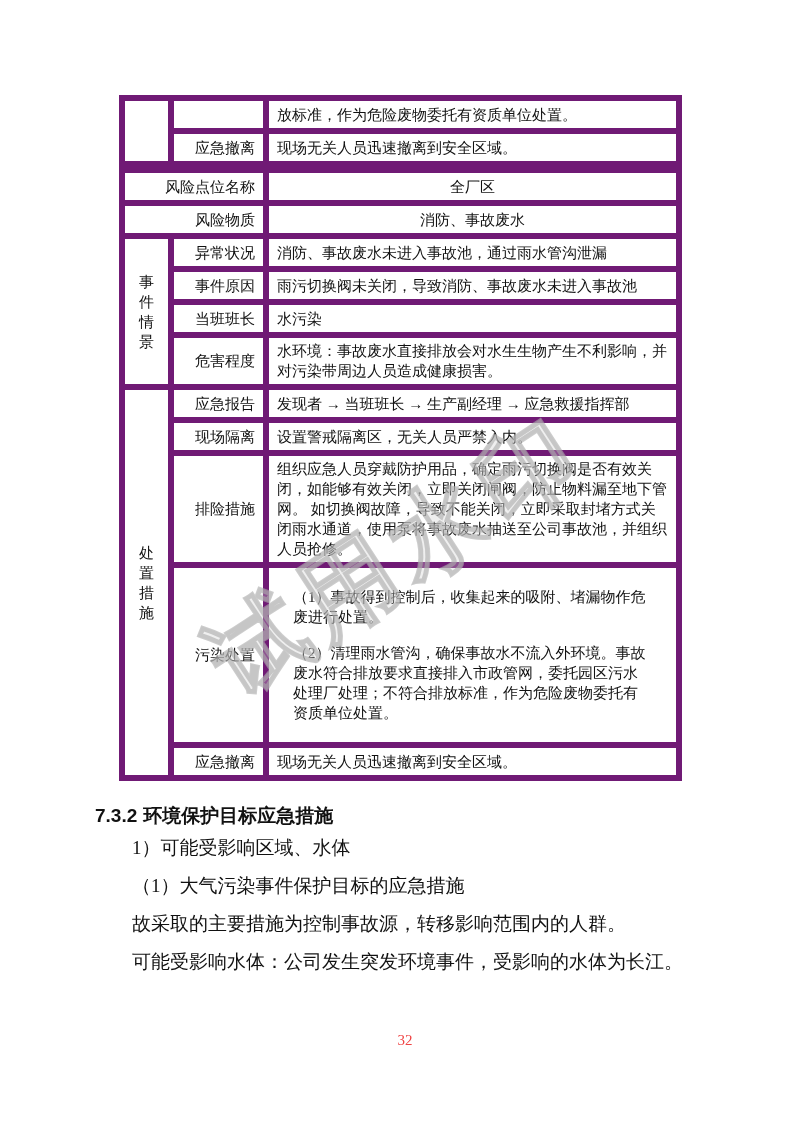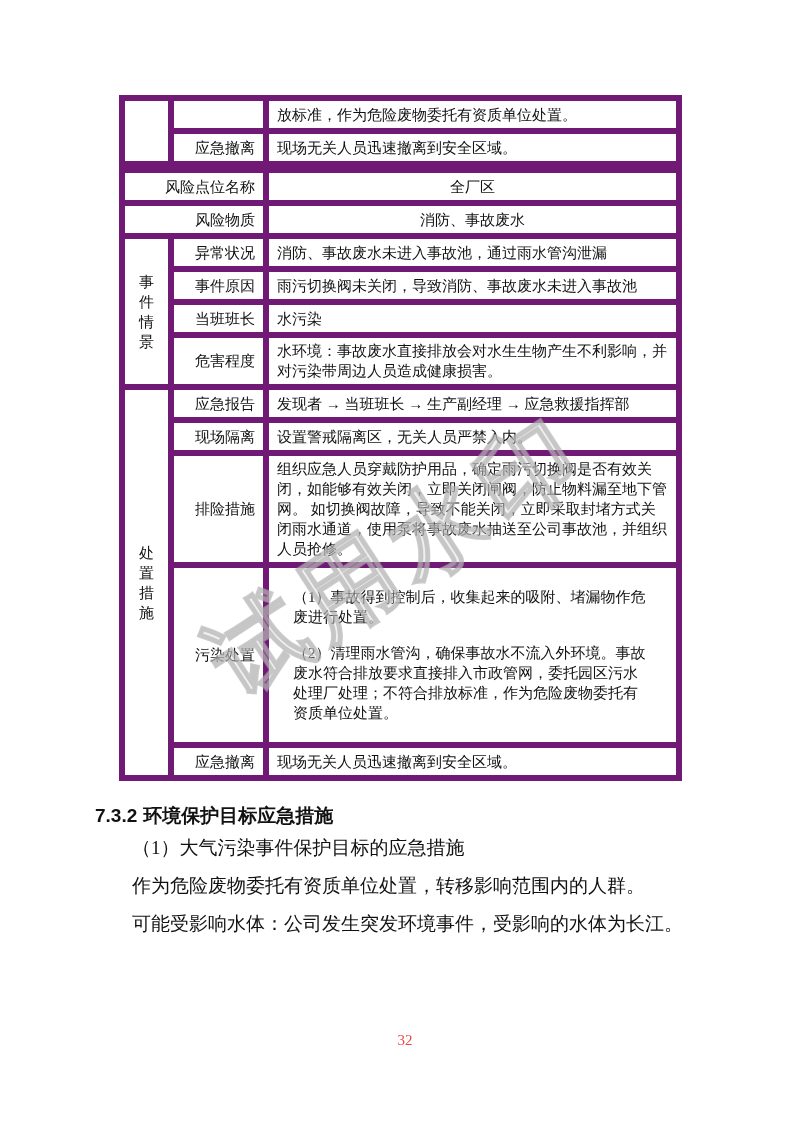--- a/index.html
+++ b/index.html
@@ -175,21 +175,22 @@
         <td class="cell-label">应急撤离</td>
         <td>现场无关人员迅速撤离到安全区域。</td>
       </tr>
     </tbody>
       </table>
 
     <div class="sec-heading">
       <span class="sec-num">7.3.2</span><span>环境保护目标应急措施</span>
     </div>
 
+    <p class="body-par">1）可能受影响区域、水体</p>
     <p class="body-par">（1）大气污染事件保护目标的应急措施</p>
-    <p class="body-par">作为危险废物委托有资质单位处置，转移影响范围内的人群。</p>
+    <p class="body-par">故采取的主要措施为控制事故源，转移影响范围内的人群。</p>
     <p class="body-par">可能受影响水体：公司发生突发环境事件，受影响的水体为长江。</p>
 
   </div>
 
   <div class="page-number">32</div>
 
 </div>
 
 </body></html>

